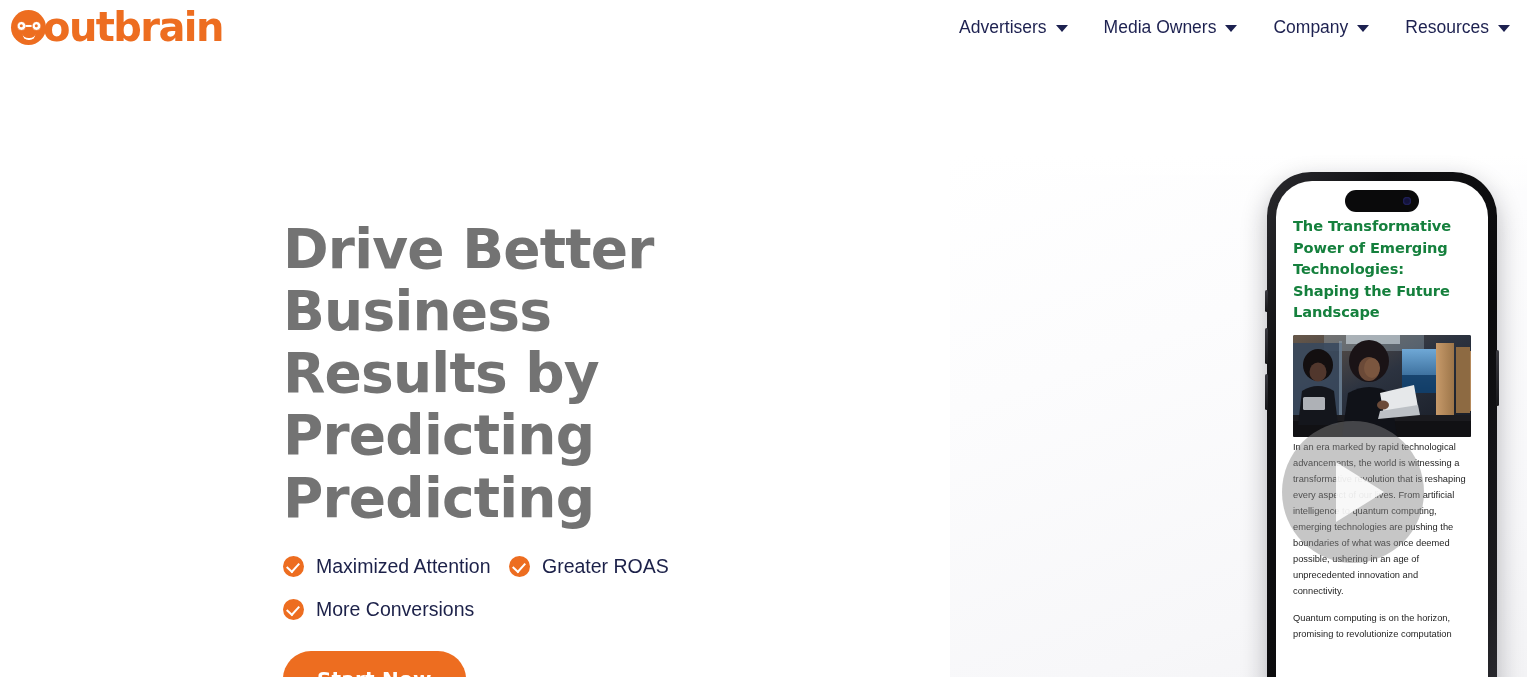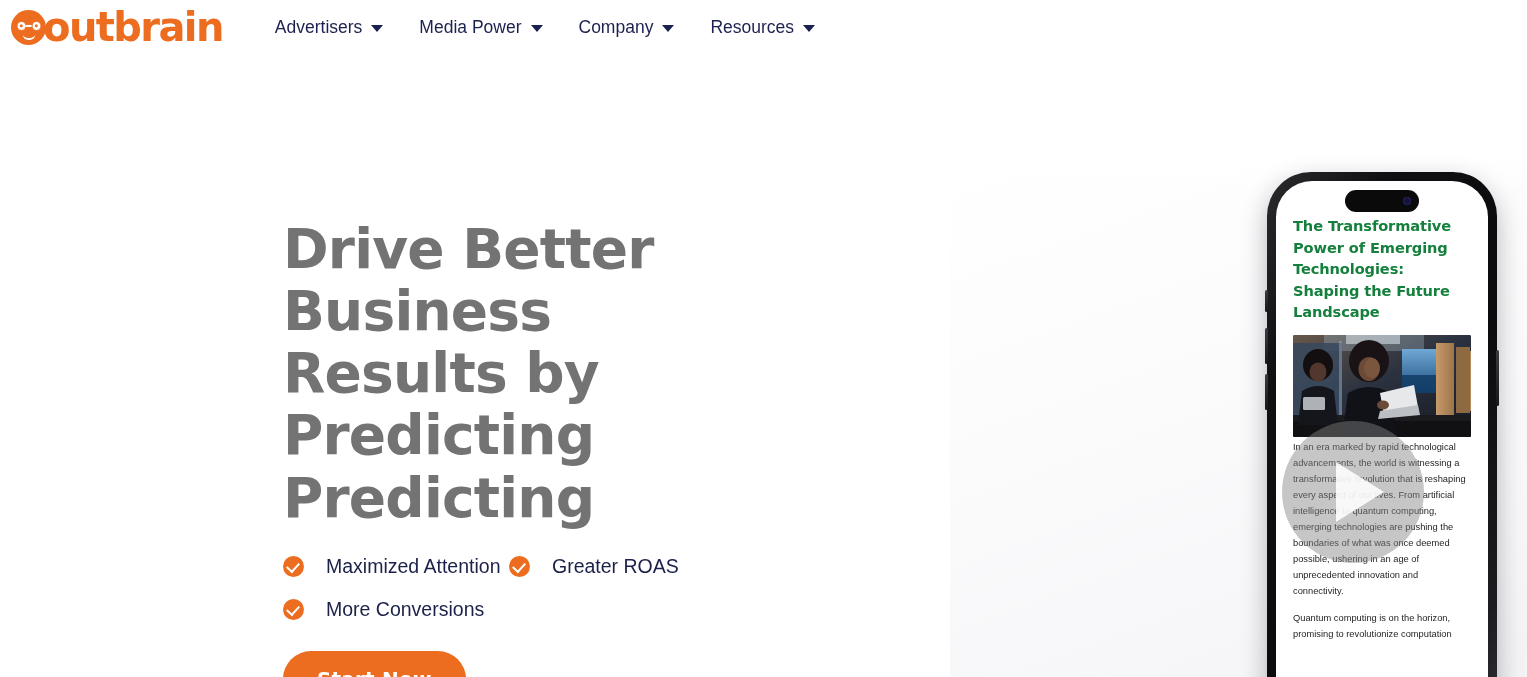--- a/index.html
+++ b/index.html
@@ -25,20 +25,21 @@
     background:linear-gradient(180deg,#ffffff 0%,rgba(255,255,255,0) 100%);
   }
 
   
   .header{
     position:absolute; left:0; top:0;
     width:1510px; height:54px;
     display:flex; align-items:center;
     z-index:40;
     background:transparent;
+    justify-content:space-between;
   }
 
   .logo{
     display:flex; align-items:center;
     margin-left:11px;
     cursor:pointer;
     user-select:none;
   }
   .logo-mark{
     position:relative;
@@ -129,21 +130,21 @@
   }
 
   .benefits{
     margin-top:26px;
     display:grid;
     grid-template-columns:226px auto;
     row-gap:20px;
     width:460px;
   }
   .benefit{
-    display:flex; align-items:center; gap:22px;
+    display:flex; align-items:center; gap:12px;
     font-size:19.5px;
     color:#1C2149;
     white-space:nowrap;
   }
   .check{
     width:21px;height:21px;flex:0 0 auto;
     border-radius:50%;
     background:#ED6D20;
     position:relative;
   }
@@ -294,21 +295,21 @@
     </span>
     <span class="logo-word">outbrain</span>
   </div>
 
   <nav class="nav">
     <div class="nav-item">
       <span>Advertisers</span>
       <span class="caret"></span>
     </div>
     <div class="nav-item">
-      <span>Media Power</span>
+      <span>Media Owners</span>
       <span class="caret"></span>
     </div>
     <div class="nav-item">
       <span>Company</span>
       <span class="caret"></span>
     </div>
     <div class="nav-item">
       <span>Resources</span>
       <span class="caret"></span>
     </div>

